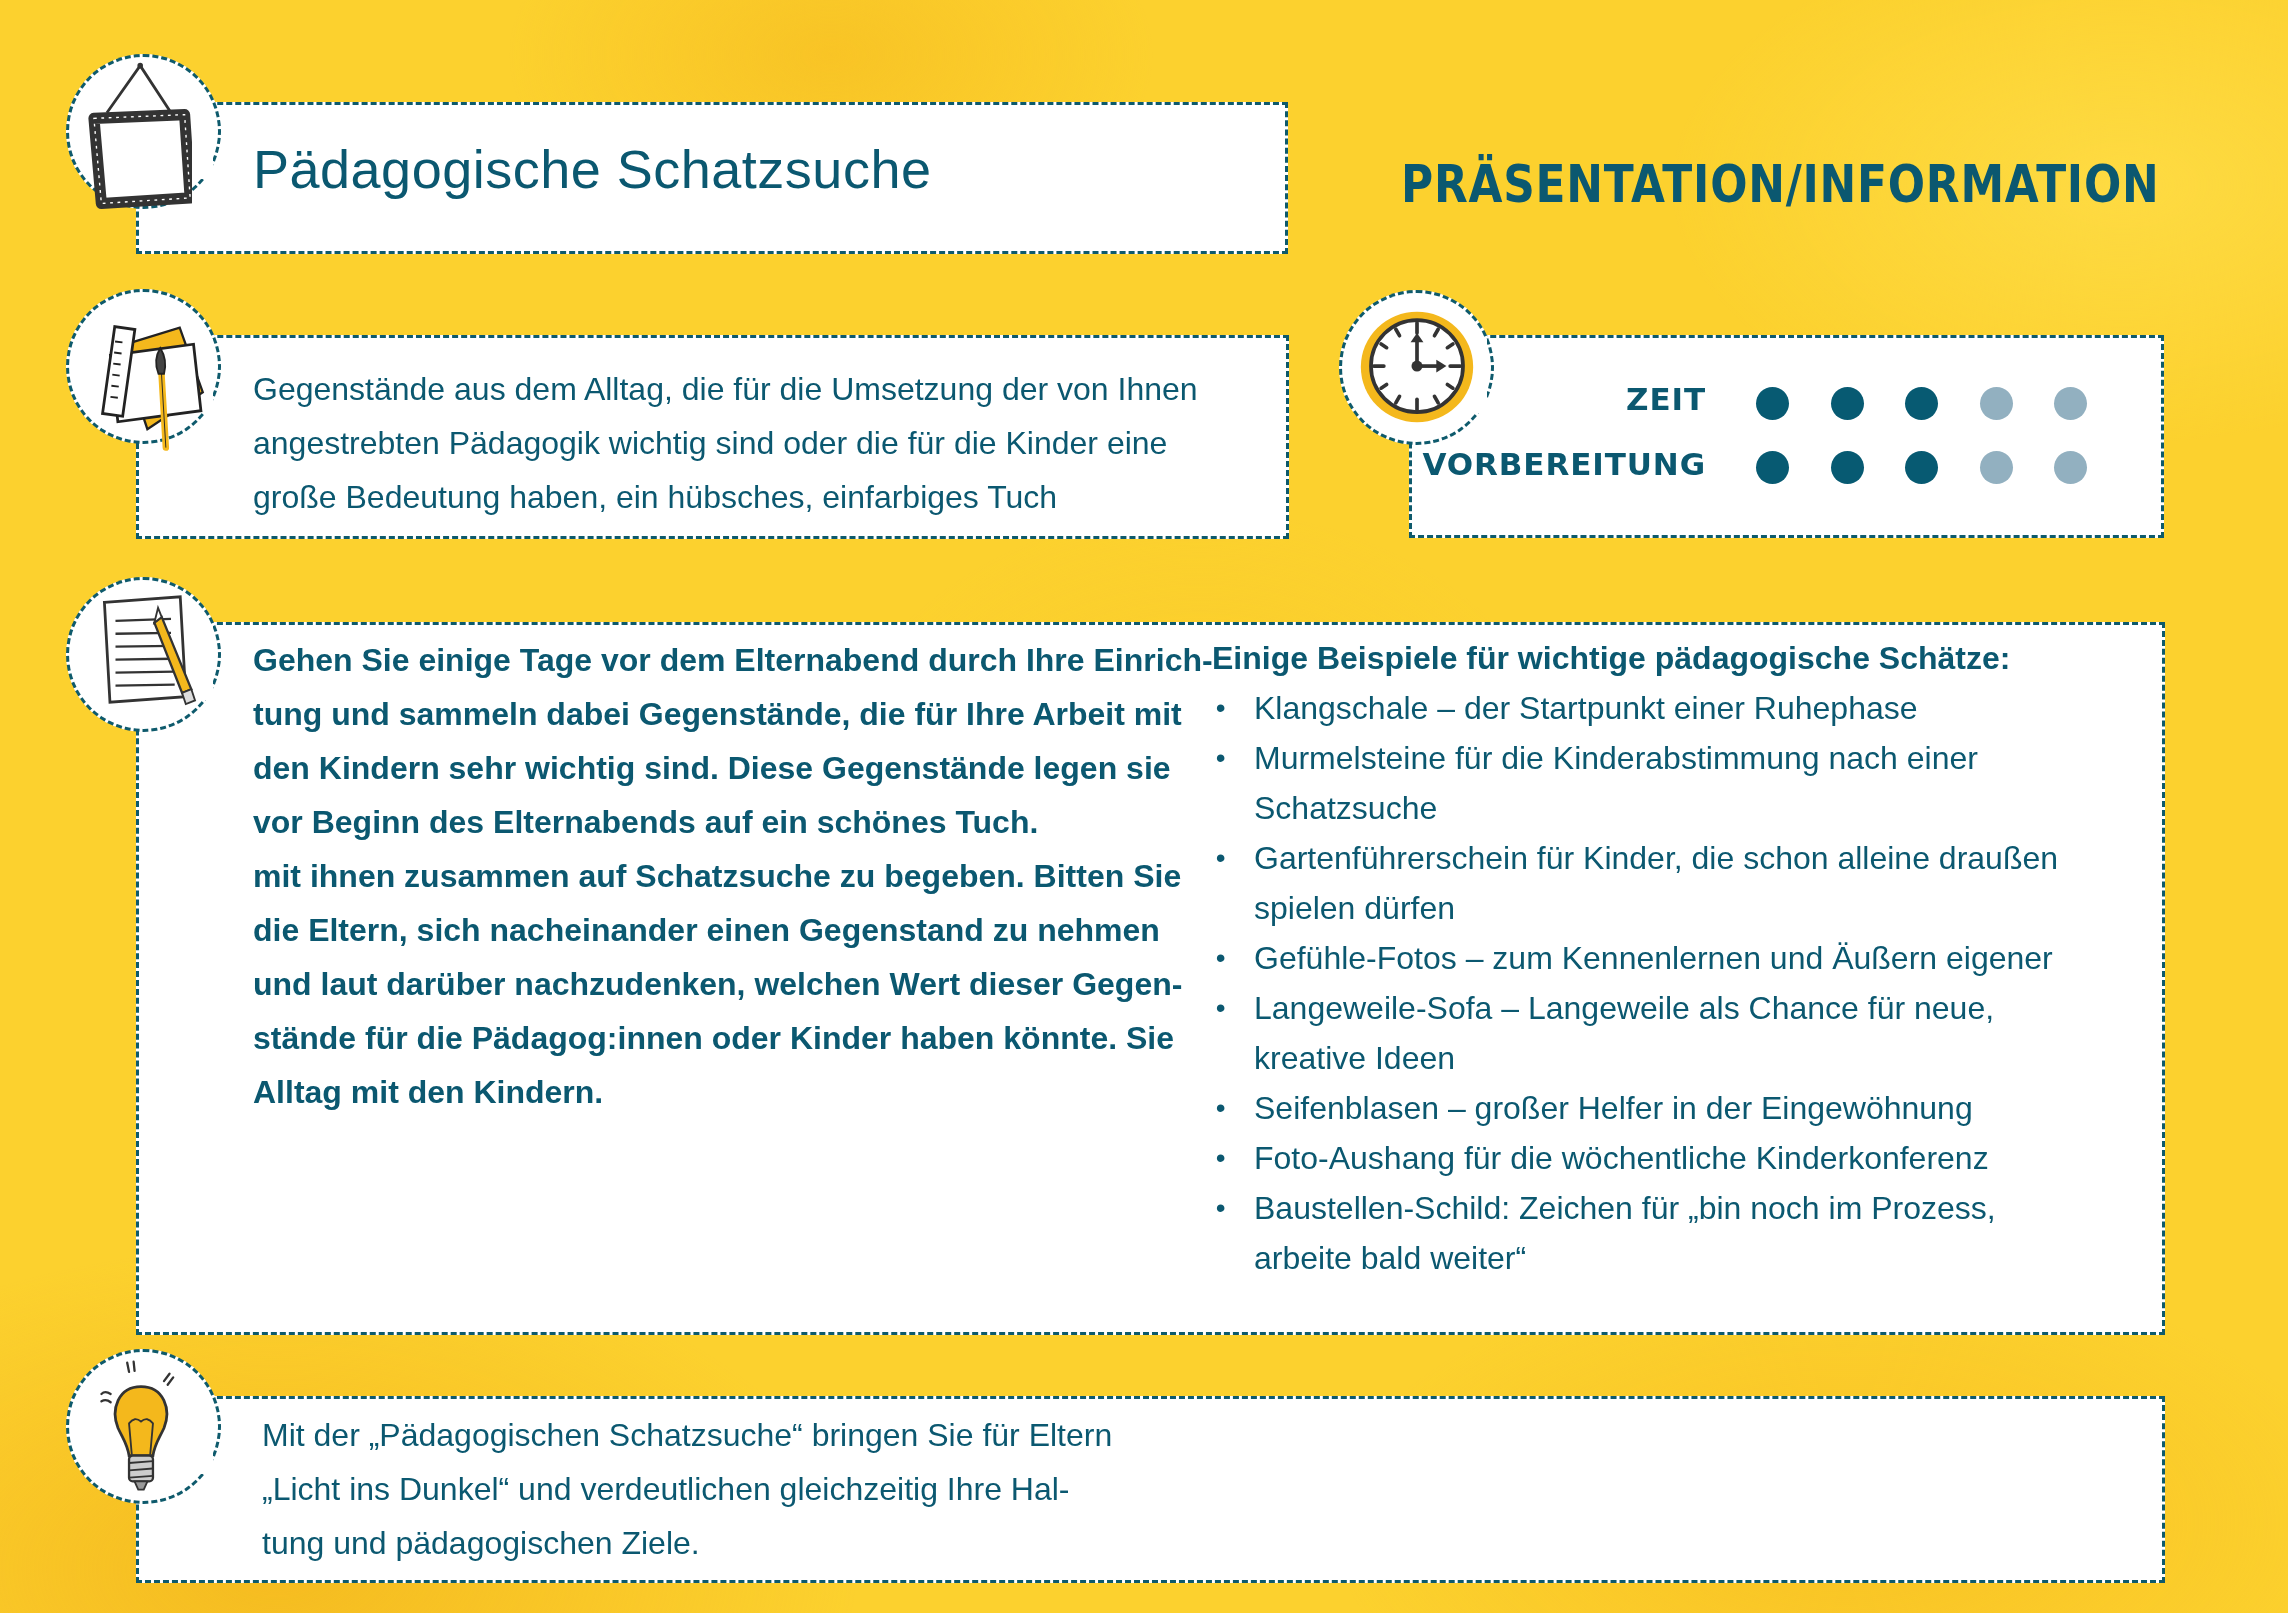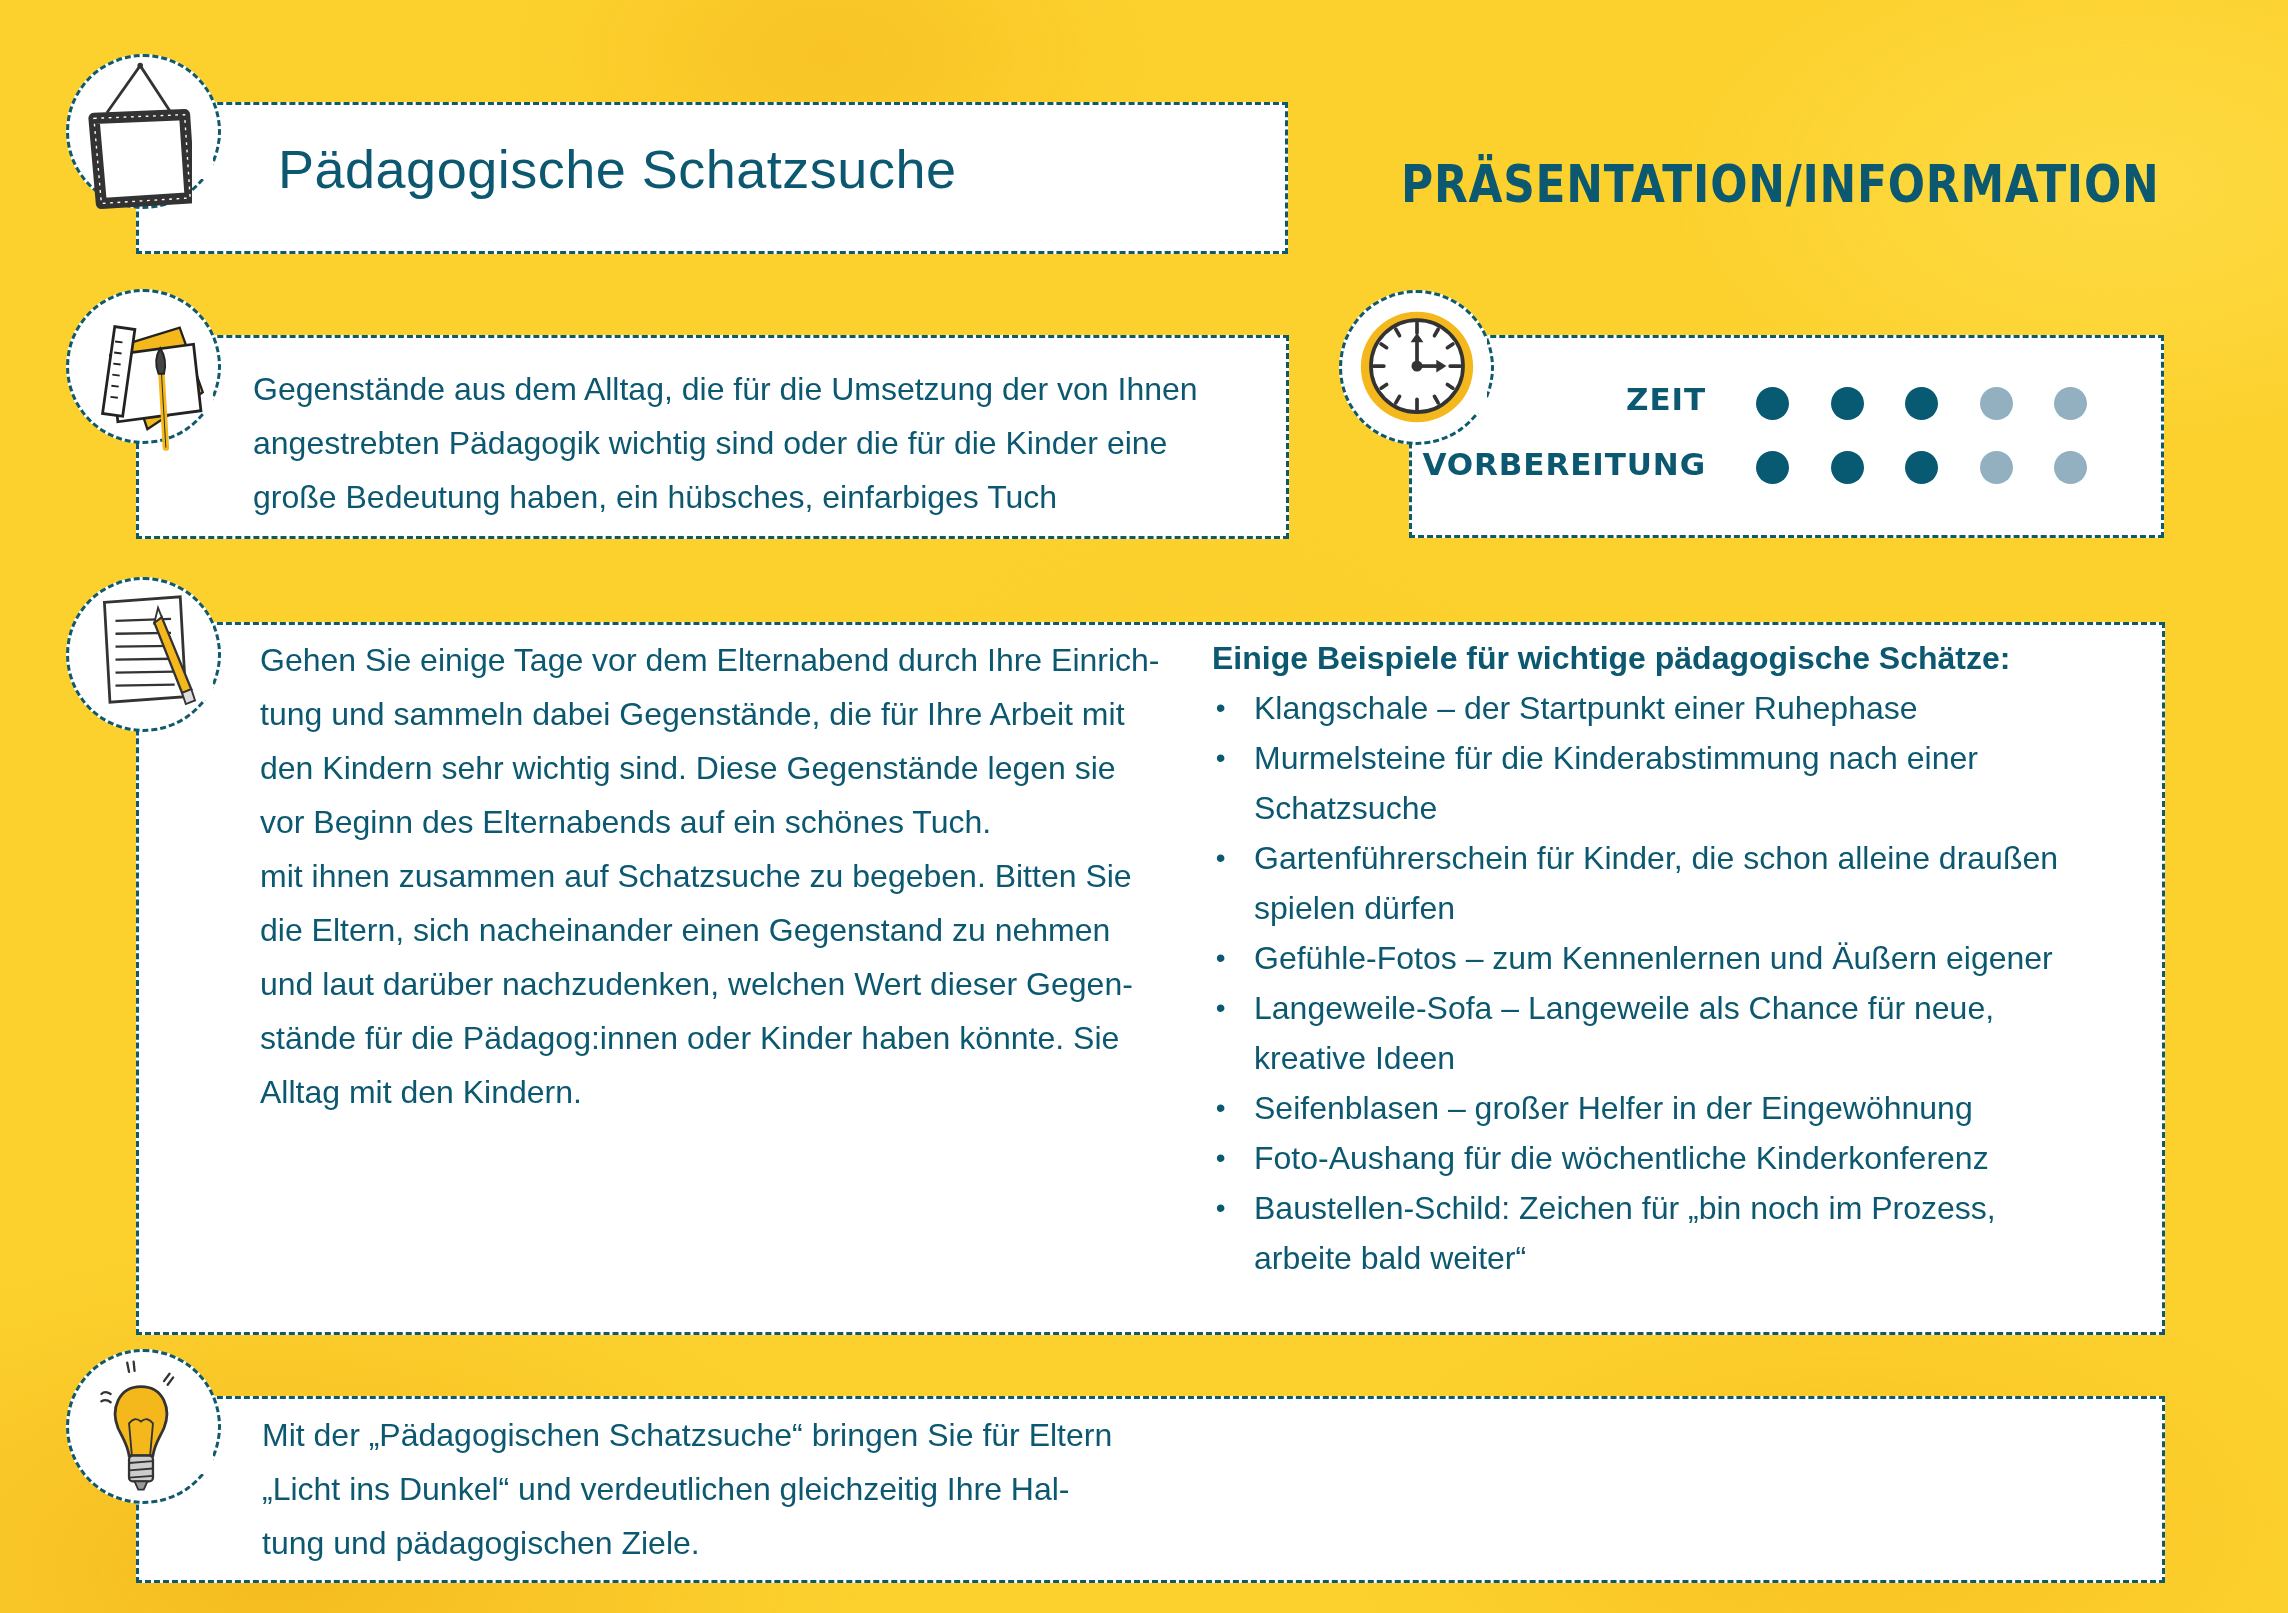--- a/index.html
+++ b/index.html
@@ -22,21 +22,21 @@
   }
   .bubble {
     position: absolute; width: 155px; height: 155px; border-radius: 50%;
     background: #ffffff; border: 3.7px dashed #0e5a6c; box-sizing: border-box;
   }
   
   .patch { position: absolute; background: #ffffff; }
   .icon { position: absolute; }
   .title {
     position: absolute; left: 253px; top: 138px;
-    font-size: 54px; color: #0b5870; letter-spacing: 0.5px; white-space: nowrap; margin-left: 25px;
+    font-size: 54px; color: #0b5870; letter-spacing: 0.5px; white-space: nowrap;
   }
   .category {
     position: absolute; left: 1401px; top: 155px;
     font-family: "DejaVu Sans", sans-serif; font-weight: bold;
     font-size: 51px; color: #0b5870; letter-spacing: 0.9px; white-space: nowrap;
     transform: scaleX(0.86); transform-origin: left center;
   }
   .txt {
     position: absolute; font-size: 32px; line-height: 54px; color: #0b5870;
     white-space: nowrap;
@@ -156,21 +156,21 @@
     <line x1="20" y1="58" x2="82" y2="57"></line>
       <line x1="20" y1="72" x2="82" y2="71"></line>
     <line x1="20" y1="86" x2="84" y2="85"></line>
       <line x1="20" y1="100" x2="84" y2="99"></line>
   </g>
   <path d="M70 26 L102 104 L92 108 L62 32 Z" fill="#f4b81c" stroke="#333" stroke-width="2.5"></path>
   <path d="M62 32 L66 16 L70 26 Z" fill="#fff" stroke="#333" stroke-width="2"></path>
   <path d="M92 108 L102 104 L106 116 L96 120 Z" fill="#ddd" stroke="#333" stroke-width="2"></path>
 </svg>
 
-<div class="txt" style="left:260px; top:633px;">
+<div class="txt" style="left:253px; top:633px;font-weight:bold;">
   <span class="line">Gehen Sie einige Tage vor dem Elternabend durch Ihre Einrich-</span>
   <span class="line">tung und sammeln dabei Gegenstände, die für Ihre Arbeit mit</span>
   <span class="line">den Kindern sehr wichtig sind. Diese Gegenstände legen sie</span>
   <span class="line">vor Beginn des Elternabends auf ein schönes Tuch.</span>
   <span class="line">mit ihnen zusammen auf Schatzsuche zu begeben. Bitten Sie</span>
   <span class="line">die Eltern, sich nacheinander einen Gegenstand zu nehmen</span>
   <span class="line">und laut darüber nachzudenken, welchen Wert dieser Gegen-</span>
   <span class="line">stände für die Pädagog:innen oder Kinder haben könnte. Sie</span>
   <span class="line">Alltag mit den Kindern.</span>
 </div>

